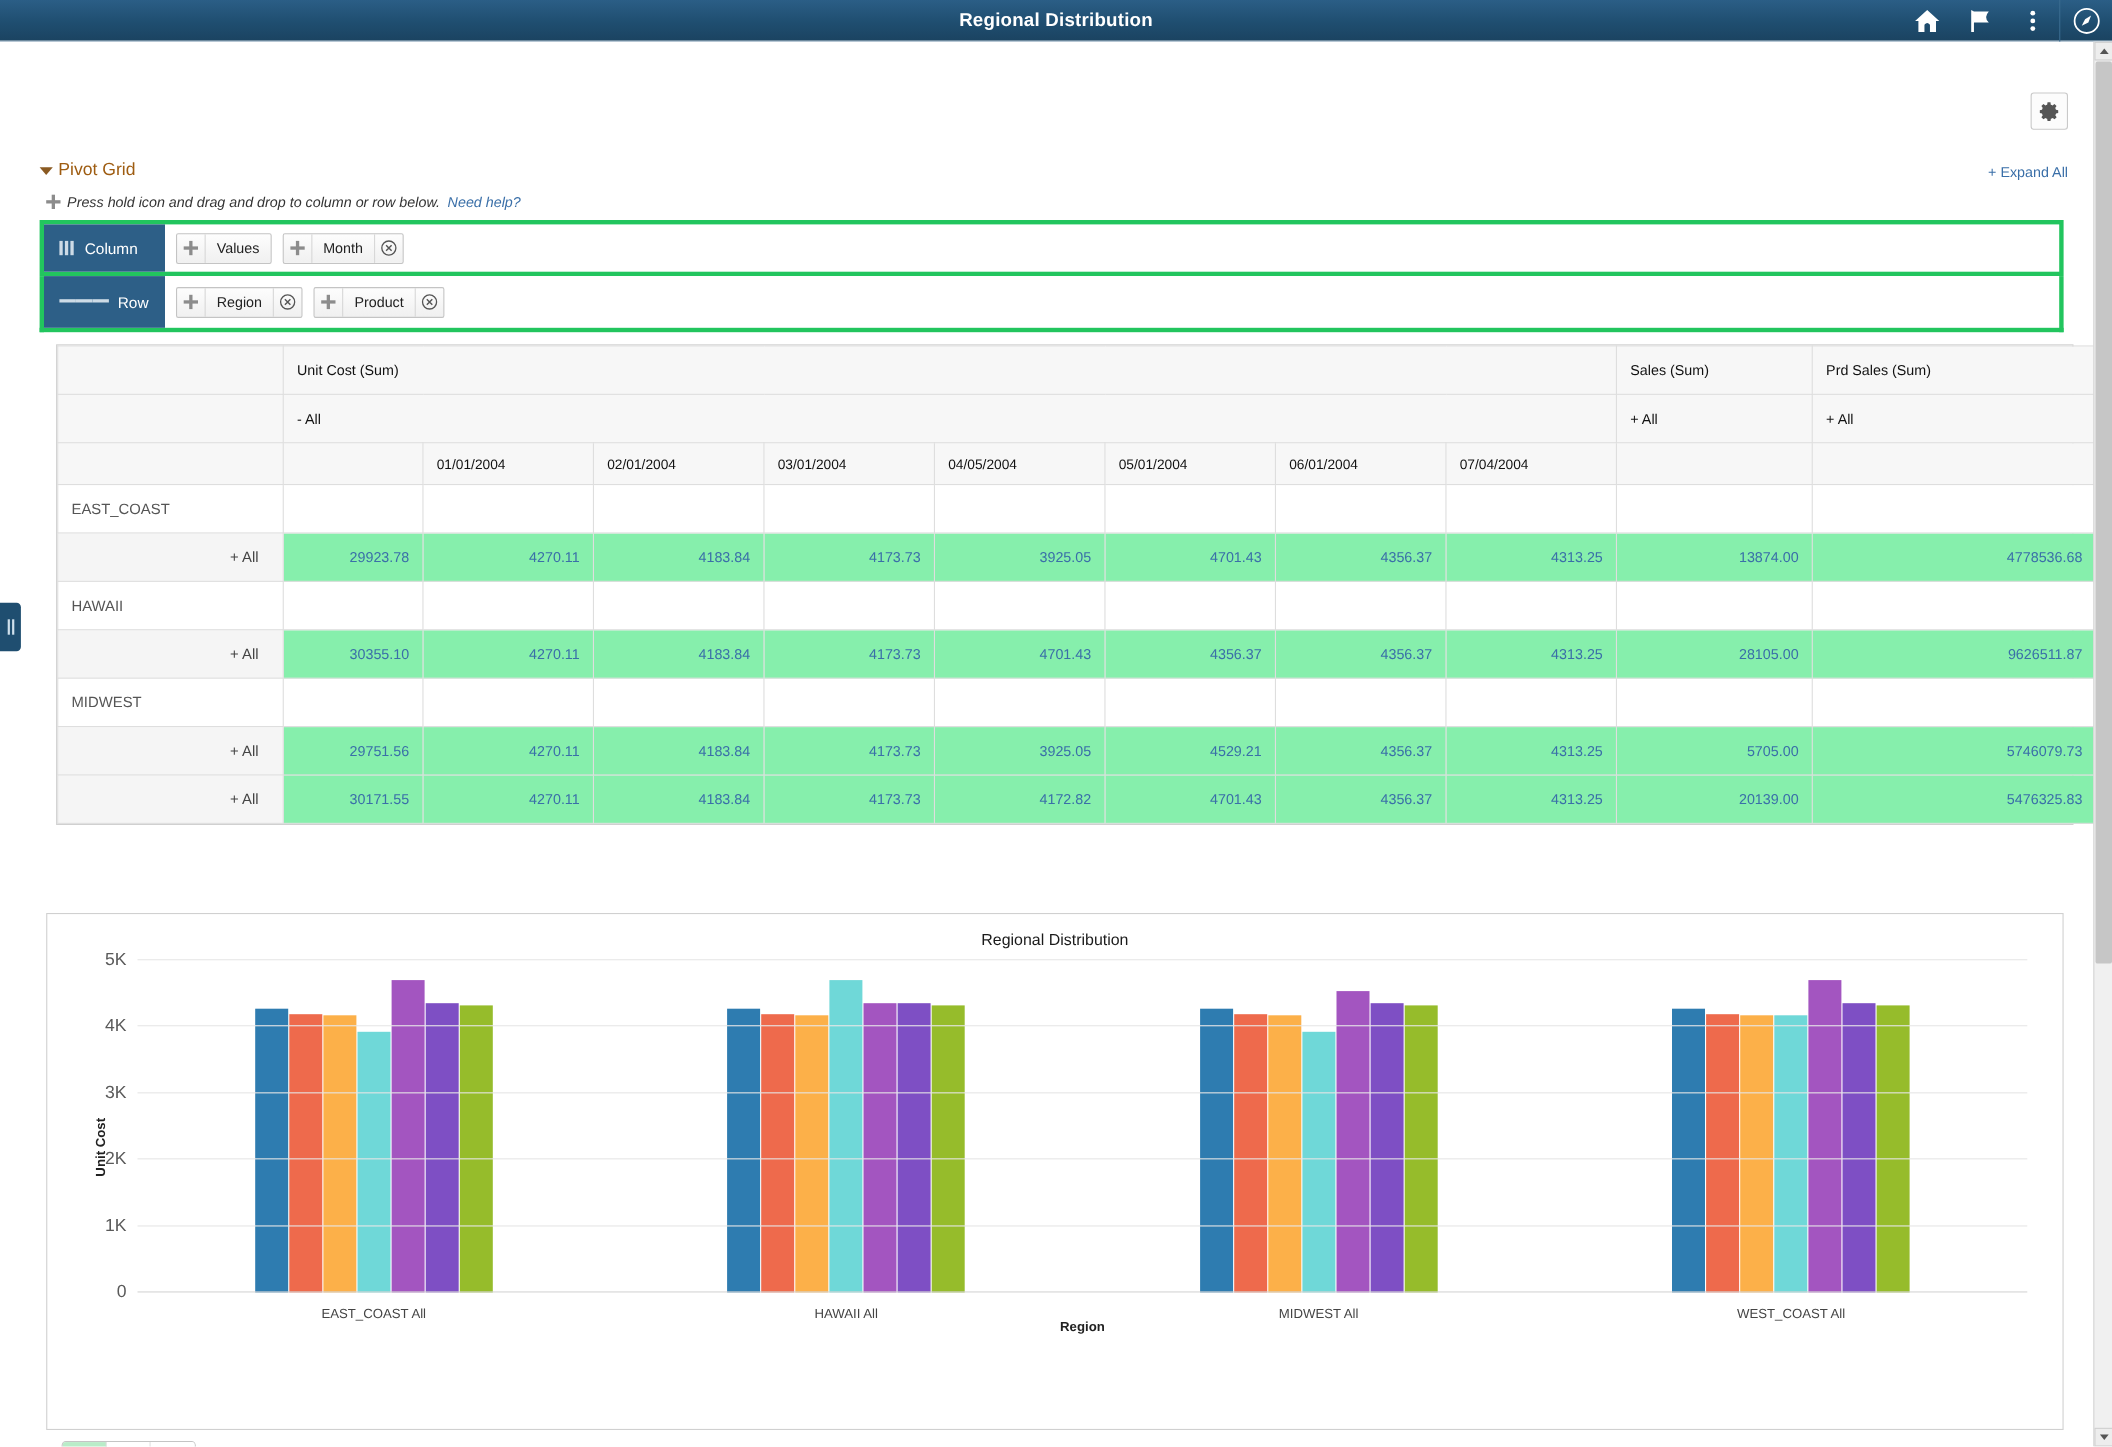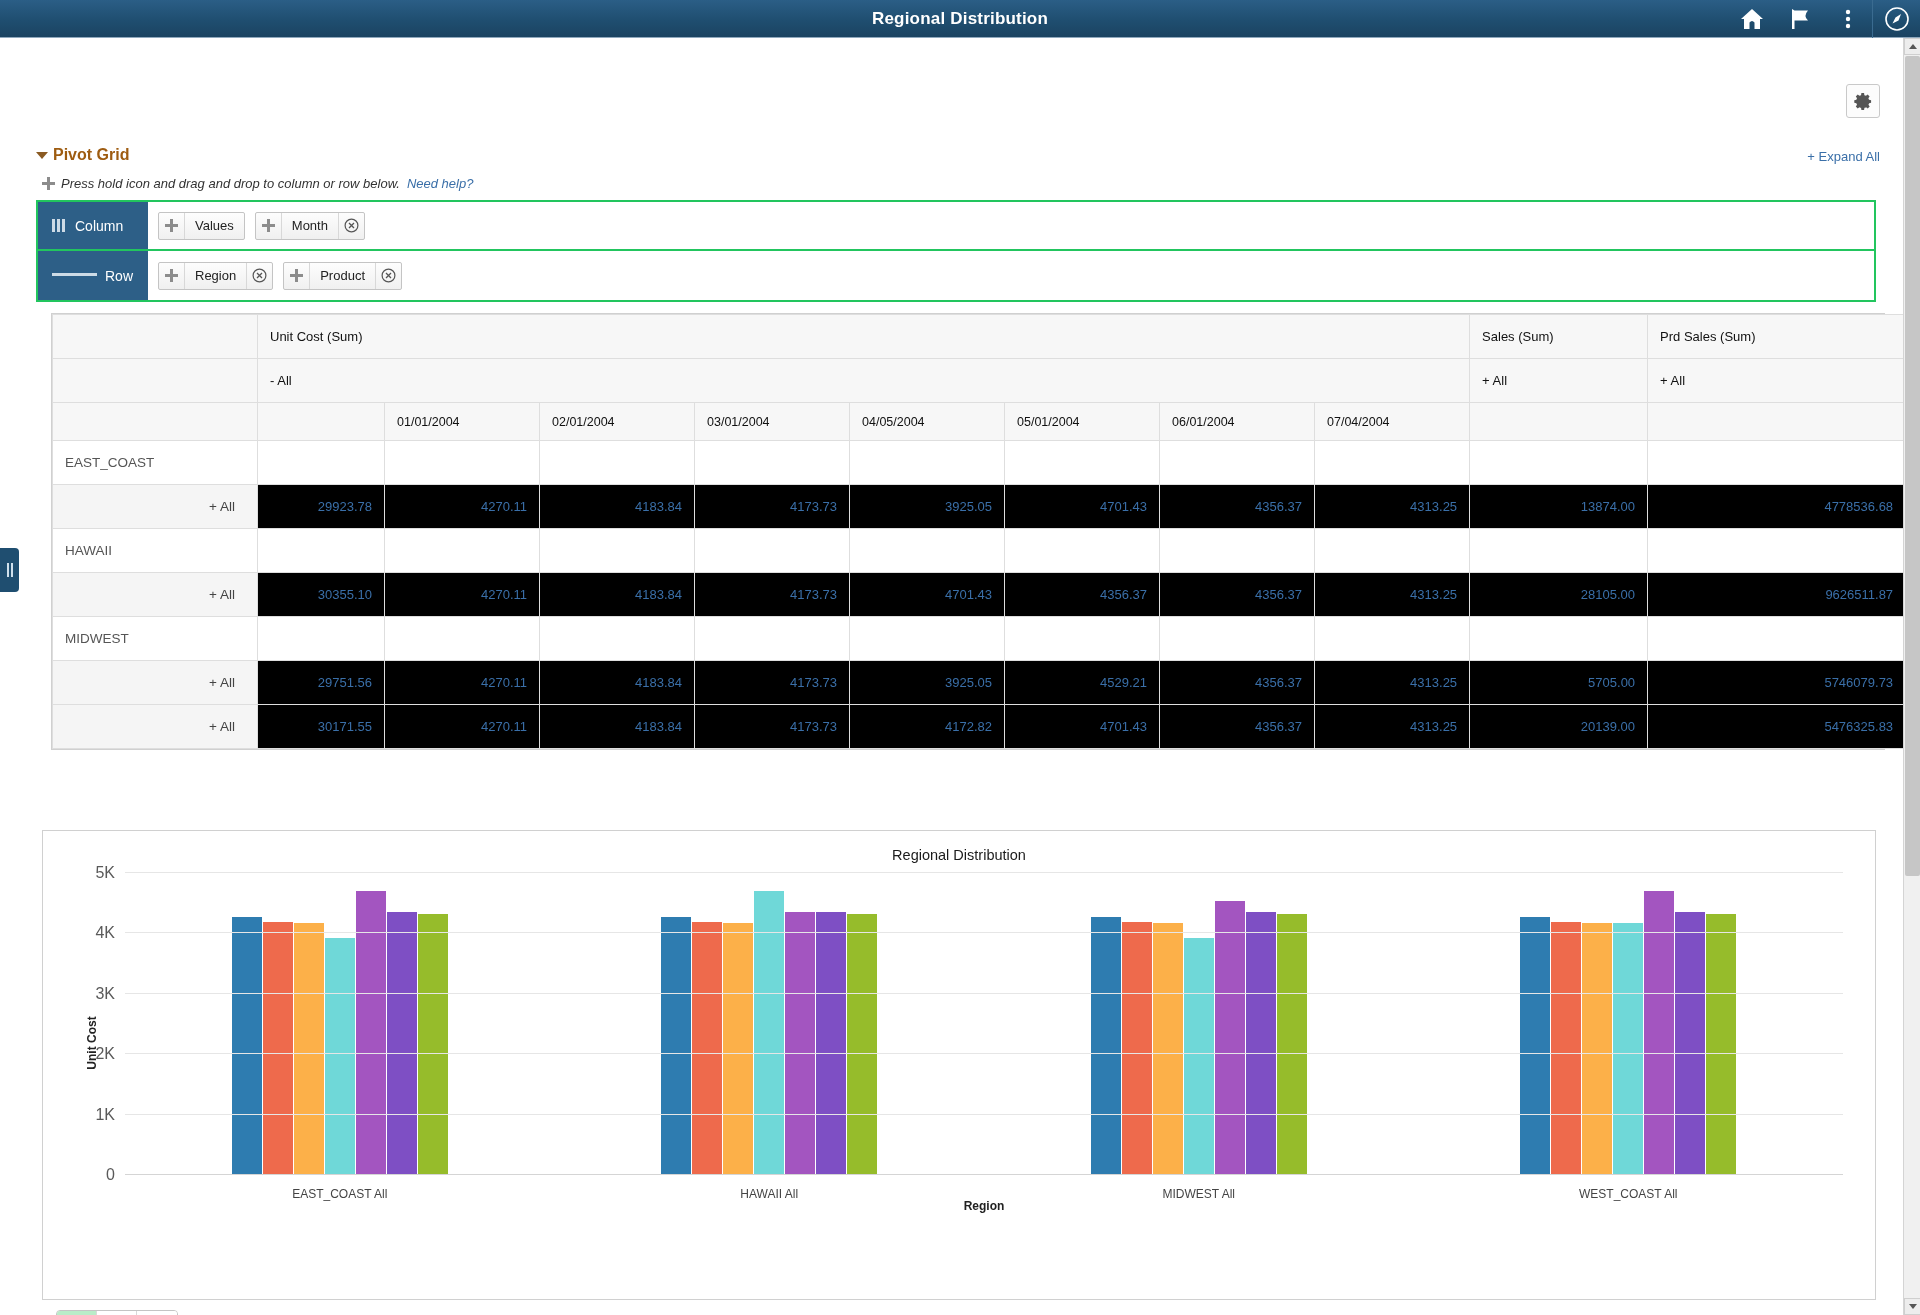--- a/index.html
+++ b/index.html
@@ -123,21 +123,21 @@
   .pg-caret {
     width: 0; height: 0;
     border-left: 6px solid transparent;
     border-right: 6px solid transparent;
     border-top: 7px solid #8a5a22;
     margin-right: 5px;
   }
   .pg-title {
     color: #9e5c11;
     font-size: 16px;
-    font-weight: bold;
+    font-weight: normal;
   }
   .expand-all {
     position: absolute;
     right: 40px; top: 111px;
     color: #3a6fa8;
     font-size: 13px;
     cursor: pointer;
   }
   .pg-hint {
     position: absolute;
@@ -167,21 +167,21 @@
     background: #8c8c8c;
   }
   .cross::before { left: 5px; top: 0; width: 3px; height: 13px; }
   .cross::after  { top: 5px; left: 0; height: 3px; width: 13px; }
 
   
   .axis-box {
     position: absolute;
     left: 36px;
     width: 1840px;
-    border: 2px solid #22c55e;
+    border: 4px solid #22c55e;
     background: #fff;
     display: flex;
     align-items: stretch;
   }
   #zone-column { top: 162px; height: 51px; }
   #zone-row    { top: 213px; height: 51px; border-top: none; }
 
   .axis-label {
     width: 110px;
     background: #2d5f87;
@@ -292,21 +292,21 @@
     cursor: pointer;
   }
   td.val {
     text-align: right;
     color: #3a6fa8;
     height: 44px;
     vertical-align: middle;
     cursor: pointer;
   }
   tr.band-white td { background: #ffffff; }
-  tr.band-grey  td { background: #000000; }
+  tr.band-grey  td { background: #86efac; }
   tr.band-grey td.rowhdr { background: #f5f5f5; }
   tr.band-white td.rowhdr { background: #ffffff; }
 
   
   .chart-panel {
     position: absolute;
     left: 42px; top: 792px;
     width: 1834px; height: 470px;
     border: 1px solid #d0d0d0;
     background: #fff;

